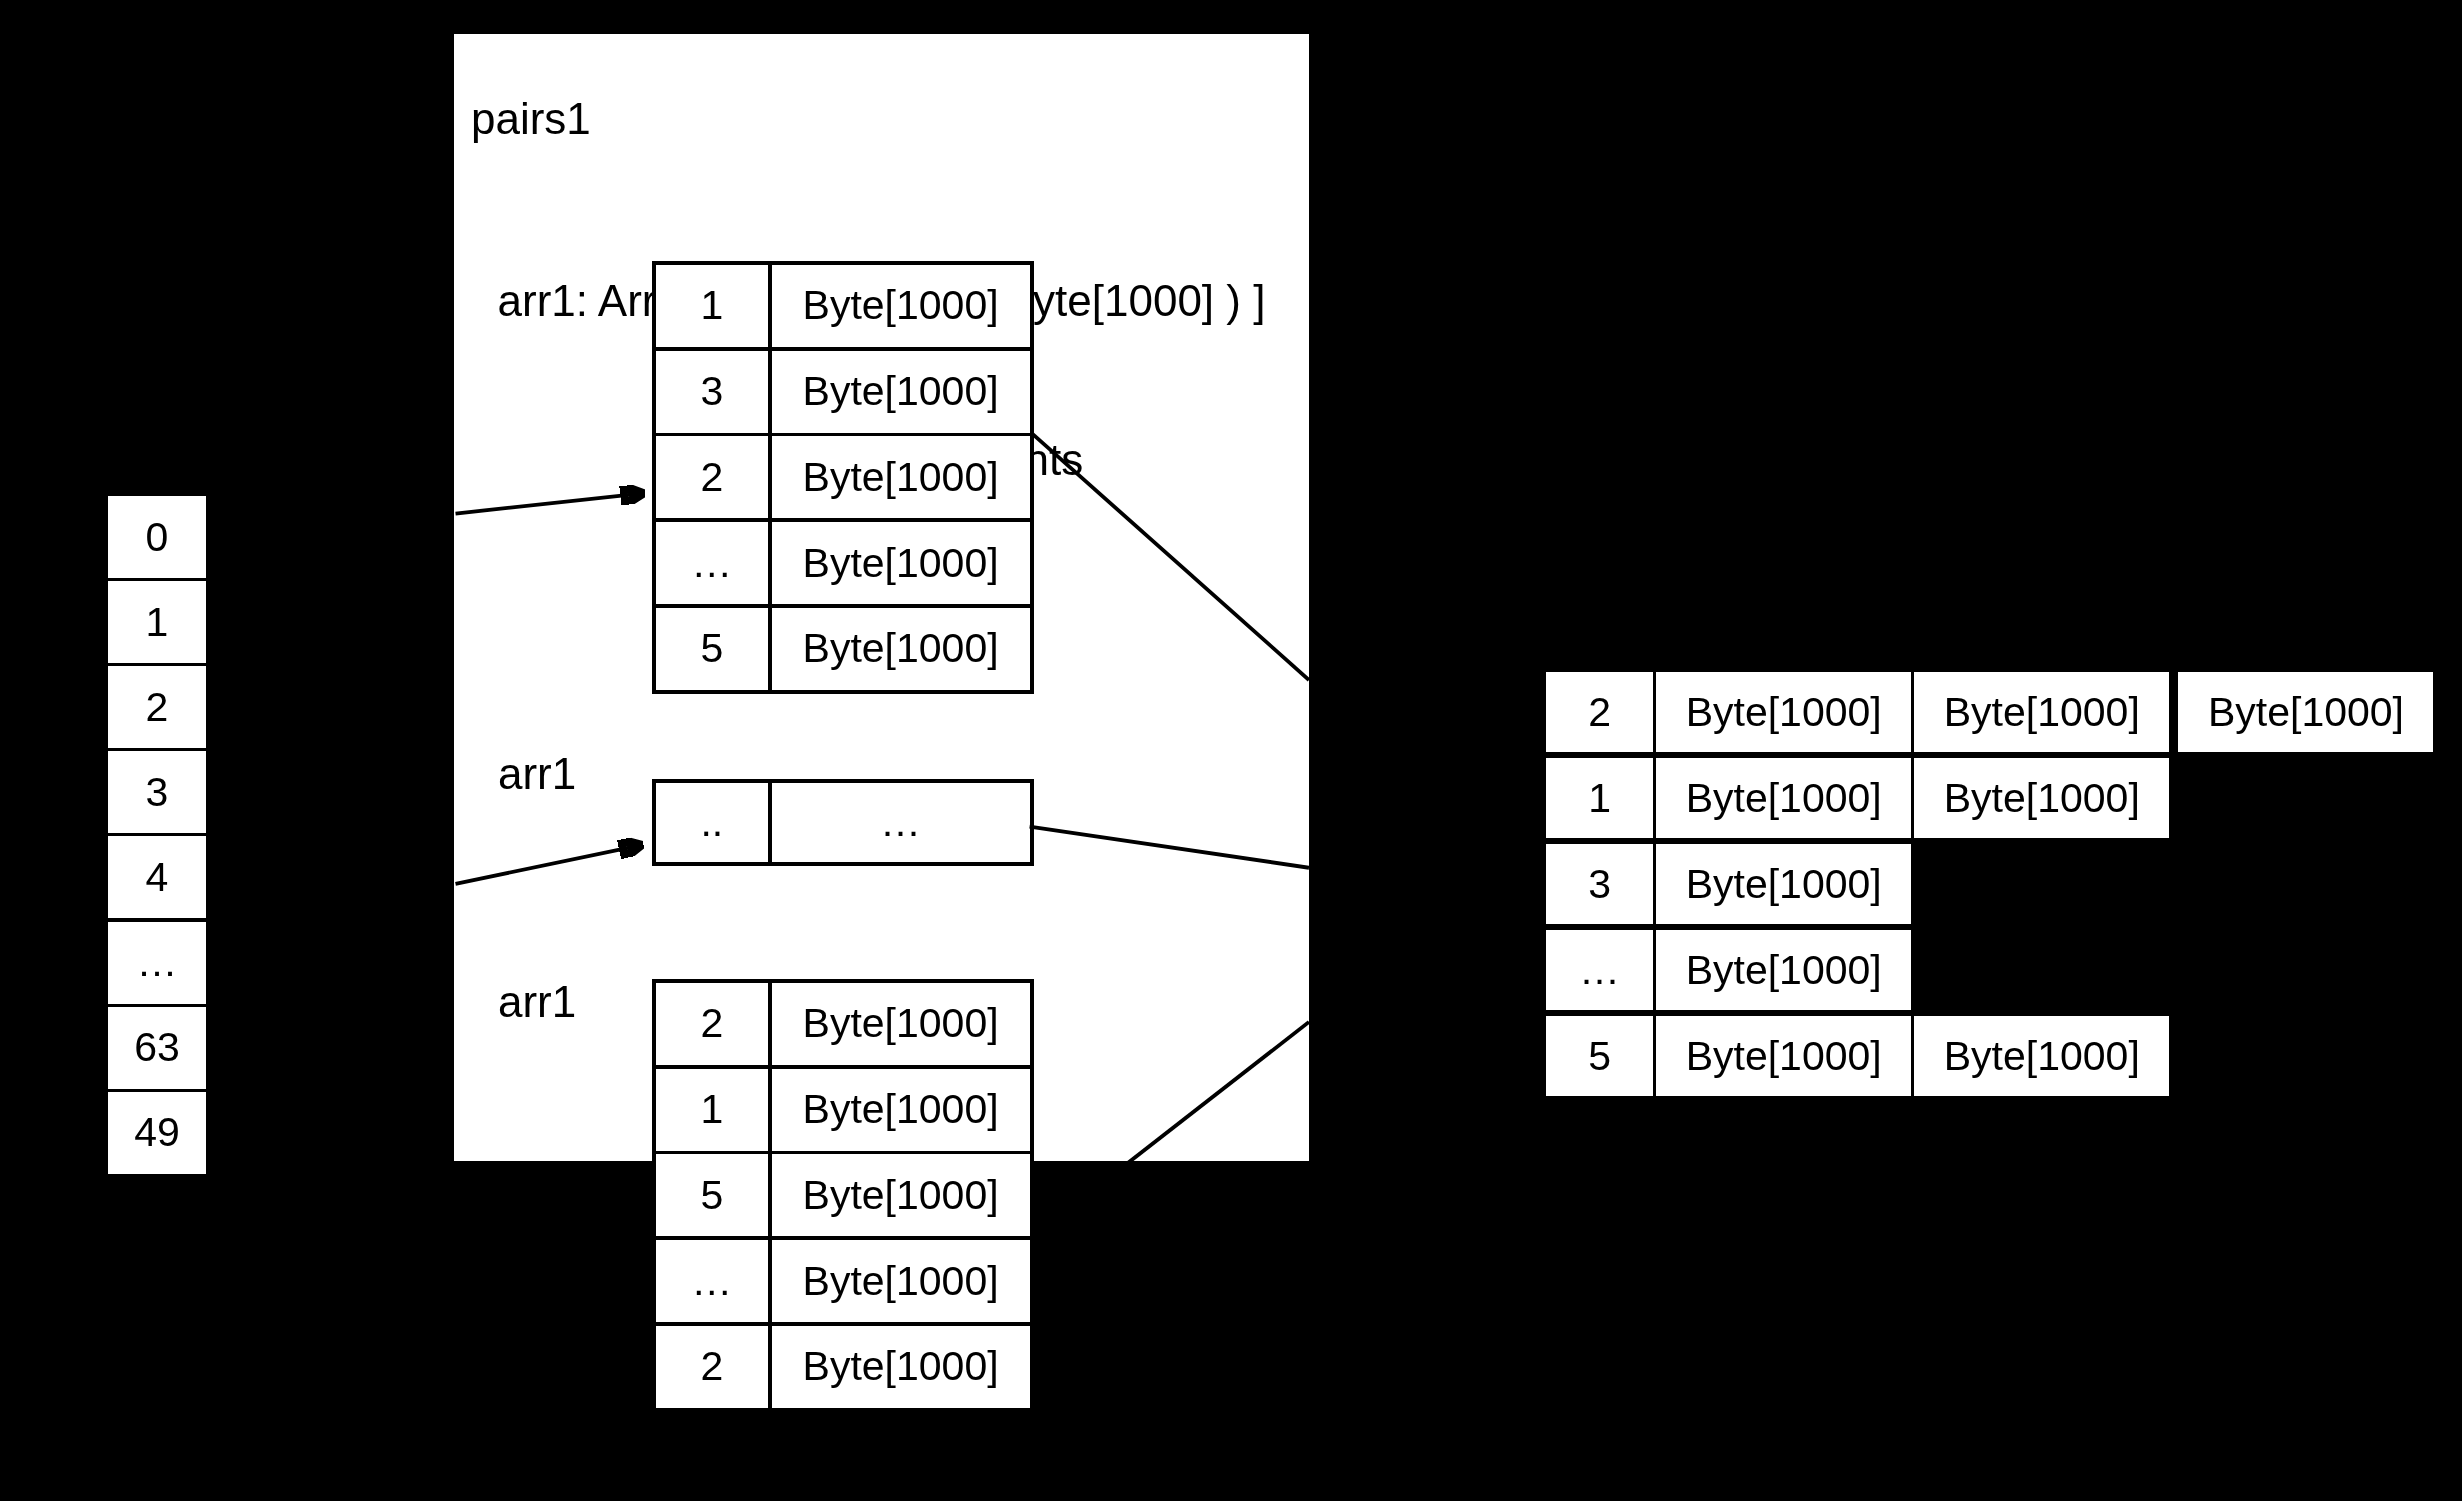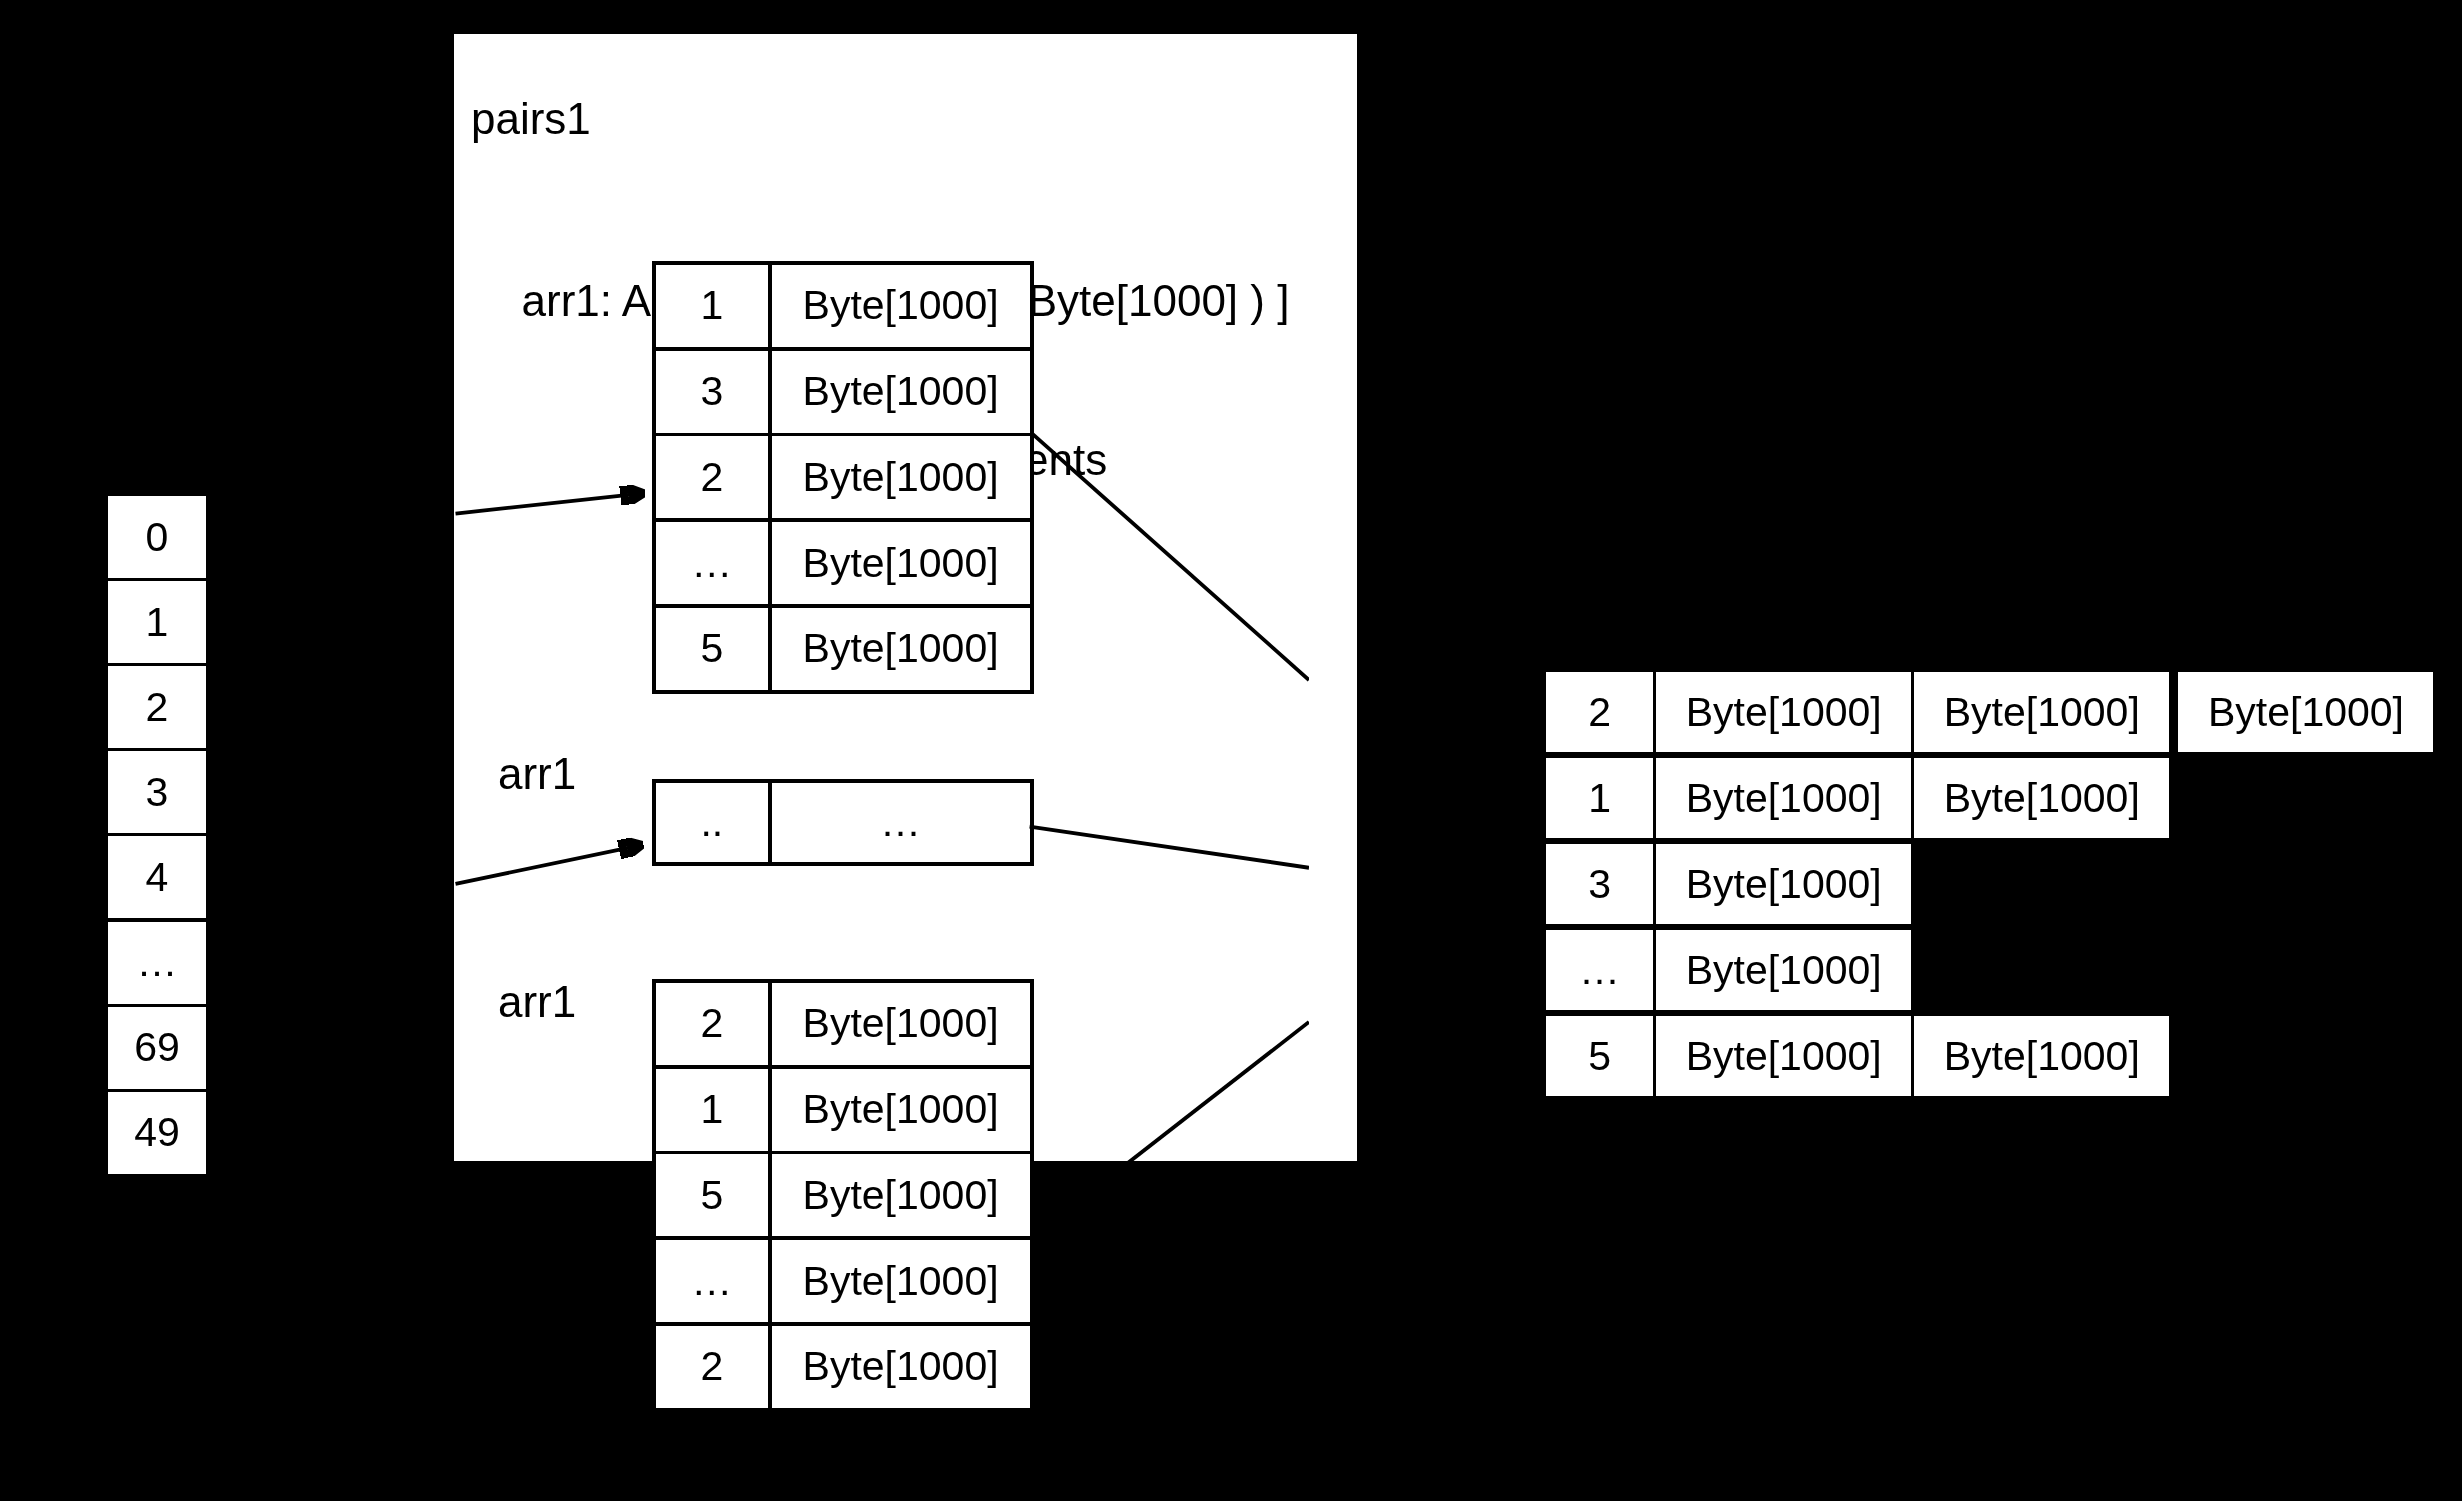--- a/index.html
+++ b/index.html
@@ -13,21 +13,21 @@
     position:absolute;left:105px;top:493px;width:104px;
     background:#000;padding:3.1px;display:flex;flex-direction:column;gap:3.1px;
     box-sizing:border-box;
   }
   .index-cell{
     height:82px;background:#fff;display:flex;align-items:center;justify-content:center;
     font-size:41px;
   }
   
   .main-box{
-    position:absolute;left:454px;top:34px;width:855px;height:1127px;background:#ffffff;padding-left:48px;
+    position:absolute;left:454px;top:34px;width:855px;height:1127px;background:#ffffff;
   }
   .panel-label{position:absolute;font-size:44px;line-height:1;white-space:pre;}
   .pairs1-label{left:17px;top:63px;}
   .array-title{position:absolute;left:0;right:0;top:134px;text-align:center;font-size:44px;line-height:53px;white-space:pre;}
   .kv-table{
     position:absolute;left:198px;background:#000;padding:3.8px;display:grid;
     grid-template-columns:112px 258px;gap:3.8px;box-sizing:border-box;width:382px;
   }
   .kv-cell{
     background:#fff;height:82px;display:flex;align-items:center;justify-content:center;
@@ -54,21 +54,21 @@
 
 <div id="canvas">
 
   <div class="index-col">
     <div class="index-cell">0</div>
     <div class="index-cell">1</div>
     <div class="index-cell">2</div>
     <div class="index-cell">3</div>
     <div class="index-cell">4</div>
     <div class="index-cell">…</div>
-    <div class="index-cell">69</div>
+    <div class="index-cell">63</div>
     <div class="index-cell">49</div>
   </div>
 
   <div class="main-box">
 
     <div class="panel-label pairs1-label">pairs1</div>
 
     <div class="array-title">
       <div>arr1: Array[ ( random(int), Byte[1000] ) ]</div>
       <div>with 10000 elements</div>

